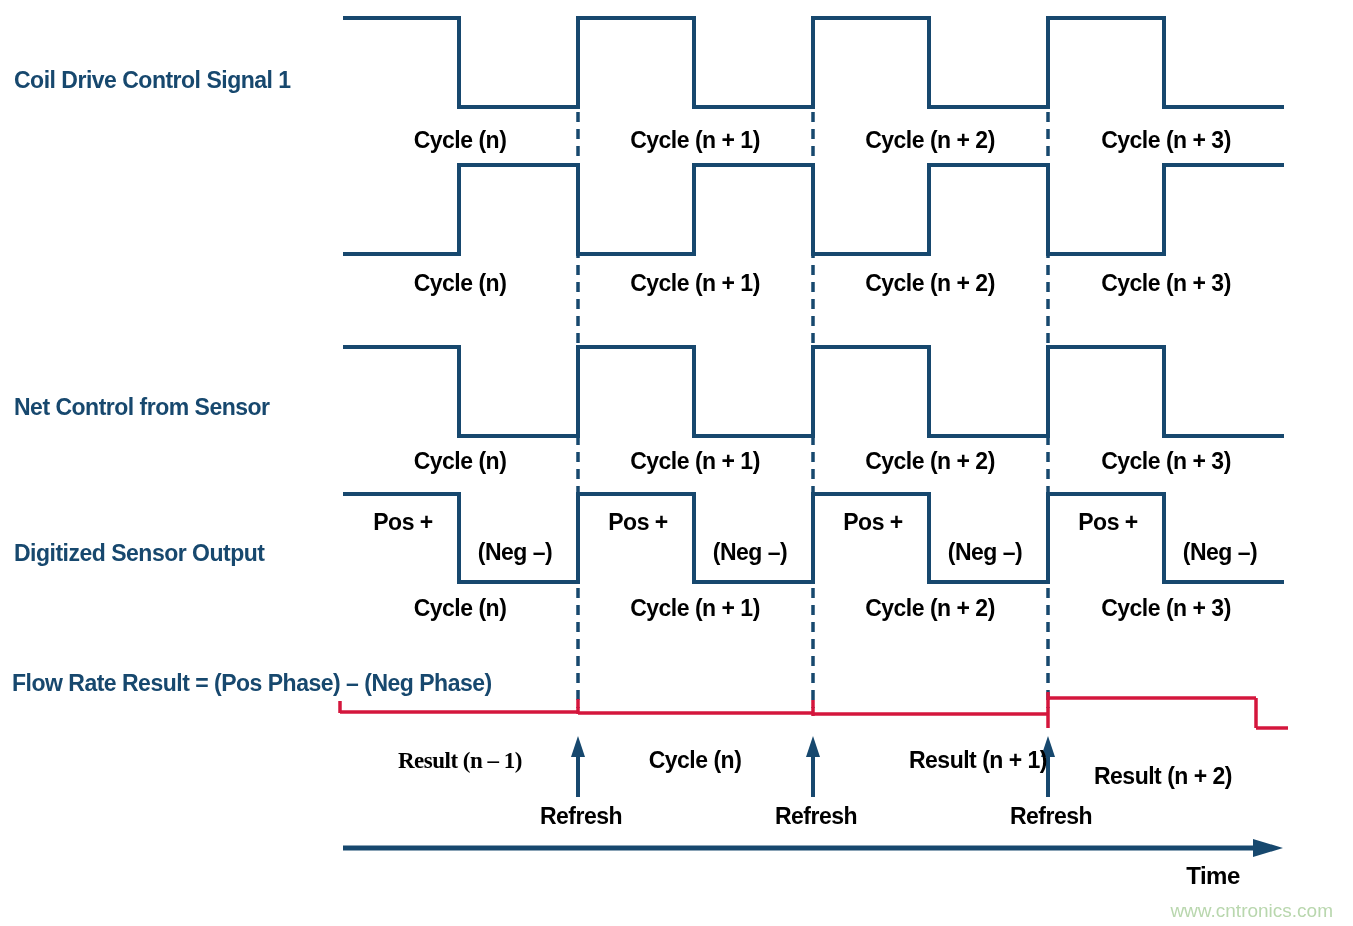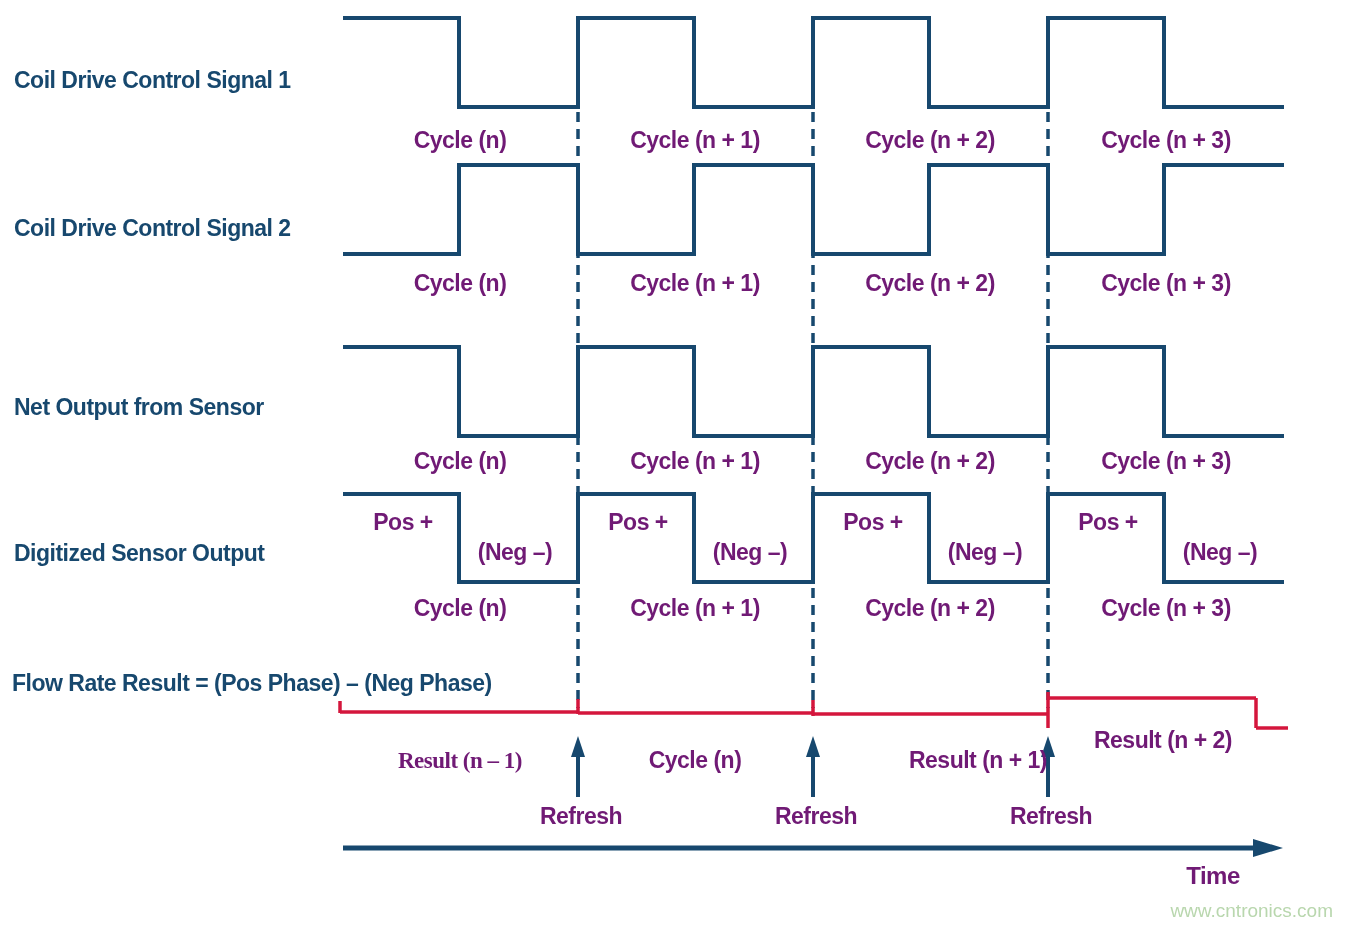--- a/index.html
+++ b/index.html
@@ -5,21 +5,21 @@
   html,body{margin:0;padding:0;}
   body{
     width:1353px;height:926px;position:relative;background:#ffffff;
     font-family:"Liberation Sans", sans-serif;overflow:hidden;
   }
   #stage{position:absolute;left:0;top:0;width:1353px;height:926px;}
   #wave-svg{position:absolute;left:0;top:0;width:1353px;height:926px;}
   .lbl{
     position:absolute;transform:translate(-50%,-50%);
     white-space:nowrap;font-weight:bold;font-size:23px;letter-spacing:-0.5px;
-    color:#701a75;line-height:1;
+    color:#000000;line-height:1;
   }
   .row-label{
     position:absolute;transform:translateY(-50%);
     white-space:nowrap;font-weight:bold;font-size:23px;letter-spacing:-0.5px;
     color:#17486E;line-height:1;
   }
   .time-label{font-size:24px;text-align:center;}
   .watermark{
     position:absolute;transform:translateY(-50%);
     white-space:nowrap;font-weight:normal;font-size:19px;letter-spacing:0;
@@ -52,22 +52,21 @@
       <polygon points="578,736 571,757 585,757" fill="#17486E"></polygon>
       <line x1="813" y1="797" x2="813" y2="754" stroke="#17486E" stroke-width="4"></line>
       <polygon points="813,736 806,757 820,757" fill="#17486E"></polygon>
       <line x1="1048" y1="797" x2="1048" y2="754" stroke="#17486E" stroke-width="4"></line>
       <polygon points="1048,736 1041,757 1055,757" fill="#17486E"></polygon>
       <line x1="343" y1="848" x2="1257" y2="848" stroke="#17486E" stroke-width="5"></line>
       <polygon points="1283,848 1253,839 1253,857" fill="#17486E"></polygon>
     </svg>
 
   <div class="row-label" style="left:14px;top:80px">Coil Drive Control Signal 1</div>
-  <div class="row-label" style="left:14px;top:228px">Coil Drive Control Signal 2</div>
-  <div class="row-label" style="left:14px;top:407px">Net Output from Sensor</div>
+  <div class="row-label" style="left:14px;top:407px">Net Control from Sensor</div>
   <div class="row-label" style="left:12px;top:683px">Flow Rate Result = (Pos Phase) – (Neg Phase)</div>
   <div class="row-label" style="left:14px;top:553px">Digitized Sensor Output</div>
 
   <div class="lbl time-label" style="left:1213px;top:876px">Time</div>
 
   <div class="watermark" style="right:20px;top:910px">www.cntronics.com</div>
 
   <div id="gen-labels">
       <div class="lbl" style="left: 460px; top: 140px;">Cycle (n)</div>
       <div class="lbl" style="left: 695px; top: 140px;">Cycle (n + 1)</div>
@@ -89,18 +88,18 @@
       <div class="lbl" style="left: 638px; top: 522px;">Pos +</div>
       <div class="lbl" style="left: 873px; top: 522px;">Pos +</div>
       <div class="lbl" style="left: 1108px; top: 522px;">Pos +</div>
       <div class="lbl" style="left: 515px; top: 552px;">(Neg –)</div>
       <div class="lbl" style="left: 750px; top: 552px;">(Neg –)</div>
       <div class="lbl" style="left: 985px; top: 552px;">(Neg –)</div>
       <div class="lbl" style="left: 1220px; top: 552px;">(Neg –)</div>
       <div class="lbl" style="left: 460px; top: 760px; font-family: Liberation Serif, serif;">Result (n – 1)</div>
       <div class="lbl" style="left: 695px; top: 760px;">Cycle (n)</div>
       <div class="lbl" style="left: 930px; top: 760px; margin-left: 48px;">Result (n + 1)</div>
-      <div class="lbl" style="left: 1163px; top: 740px;">Result (n + 2)</div>
+      <div class="lbl" style="left: 1163px; top: 776px;">Result (n + 2)</div>
       <div class="lbl" style="left: 581px; top: 816px;">Refresh</div>
       <div class="lbl" style="left: 816px; top: 816px;">Refresh</div>
       <div class="lbl" style="left: 1051px; top: 816px;">Refresh</div>
     </div>
 </div>
 
 </body></html>

